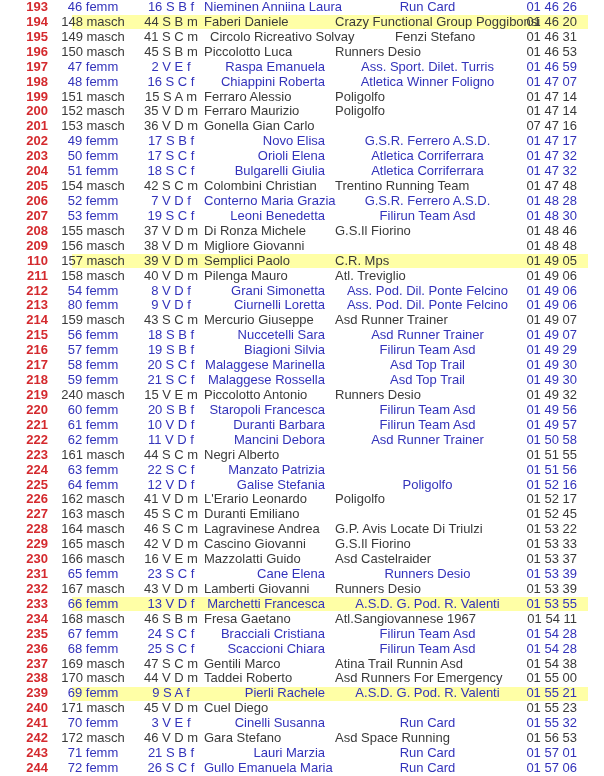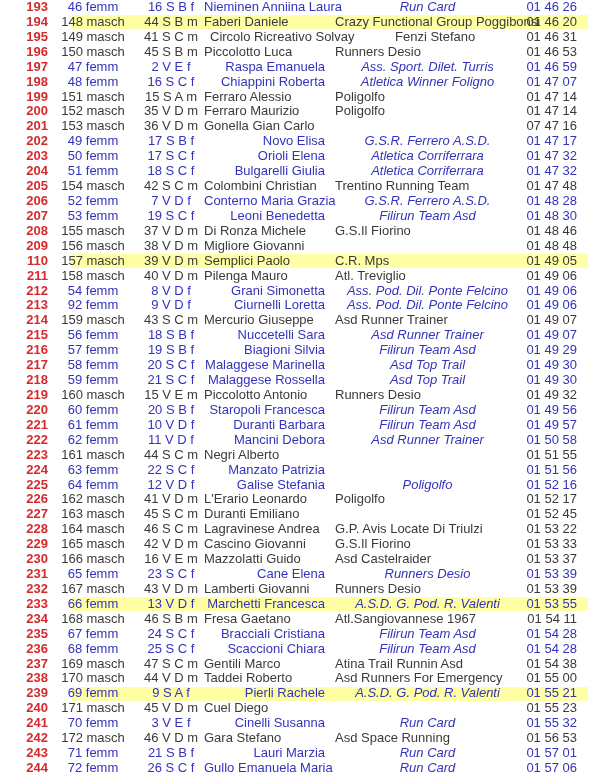--- a/index.html
+++ b/index.html
@@ -67,21 +67,21 @@
   .c-time {
     width: 57px;
     text-align: right;
   }
   
   .row.m { color: #3A3A3A; }
   .row.f { color: #3333BB; }
   .row.m .c-name { text-align: left; }
   .row.f .c-name { text-align: right; }
   .row.m .c-team { text-align: left; }
-  .row.f .c-team { text-align: center; font-style: italic; }
+  .row.f .c-team { text-align: center; }
 </style>
 </head>
 <body>
 
 <div id="page">
   <div class="results-table" id="results-table">
       <div class="row f">
     <div class="cell c-pos">193</div>
     <div class="cell c-group">46 femm</div>
     <div class="cell c-cat">16 S B f</div>
@@ -236,21 +236,21 @@
       <div class="row f">
     <div class="cell c-pos">212</div>
     <div class="cell c-group">54 femm</div>
     <div class="cell c-cat">8 V D f</div>
     <div class="cell c-name">Grani Simonetta</div>
     <div class="cell c-team">Ass. Pod. Dil. Ponte Felcino</div>
     <div class="cell c-time">01 49 06</div>
   </div>
       <div class="row f">
     <div class="cell c-pos">213</div>
-    <div class="cell c-group">92 femm</div>
+    <div class="cell c-group">80 femm</div>
     <div class="cell c-cat">9 V D f</div>
     <div class="cell c-name">Ciurnelli Loretta</div>
     <div class="cell c-team">Ass. Pod. Dil. Ponte Felcino</div>
     <div class="cell c-time">01 49 06</div>
   </div>
       <div class="row m">
     <div class="cell c-pos">214</div>
     <div class="cell c-group">159 masch</div>
     <div class="cell c-cat">43 S C m</div>
     <div class="cell c-name">Mercurio Giuseppe</div>
@@ -284,21 +284,21 @@
       <div class="row f">
     <div class="cell c-pos">218</div>
     <div class="cell c-group">59 femm</div>
     <div class="cell c-cat">21 S C f</div>
     <div class="cell c-name">Malaggese Rossella</div>
     <div class="cell c-team">Asd Top Trail</div>
     <div class="cell c-time">01 49 30</div>
   </div>
       <div class="row m">
     <div class="cell c-pos">219</div>
-    <div class="cell c-group">160 masch</div>
+    <div class="cell c-group">240 masch</div>
     <div class="cell c-cat">15 V E m</div>
     <div class="cell c-name">Piccolotto Antonio</div>
     <div class="cell c-team">Runners Desio</div>
     <div class="cell c-time">01 49 32</div>
   </div>
       <div class="row f">
     <div class="cell c-pos">220</div>
     <div class="cell c-group">60 femm</div>
     <div class="cell c-cat">20 S B f</div>
     <div class="cell c-name">Staropoli Francesca</div>

